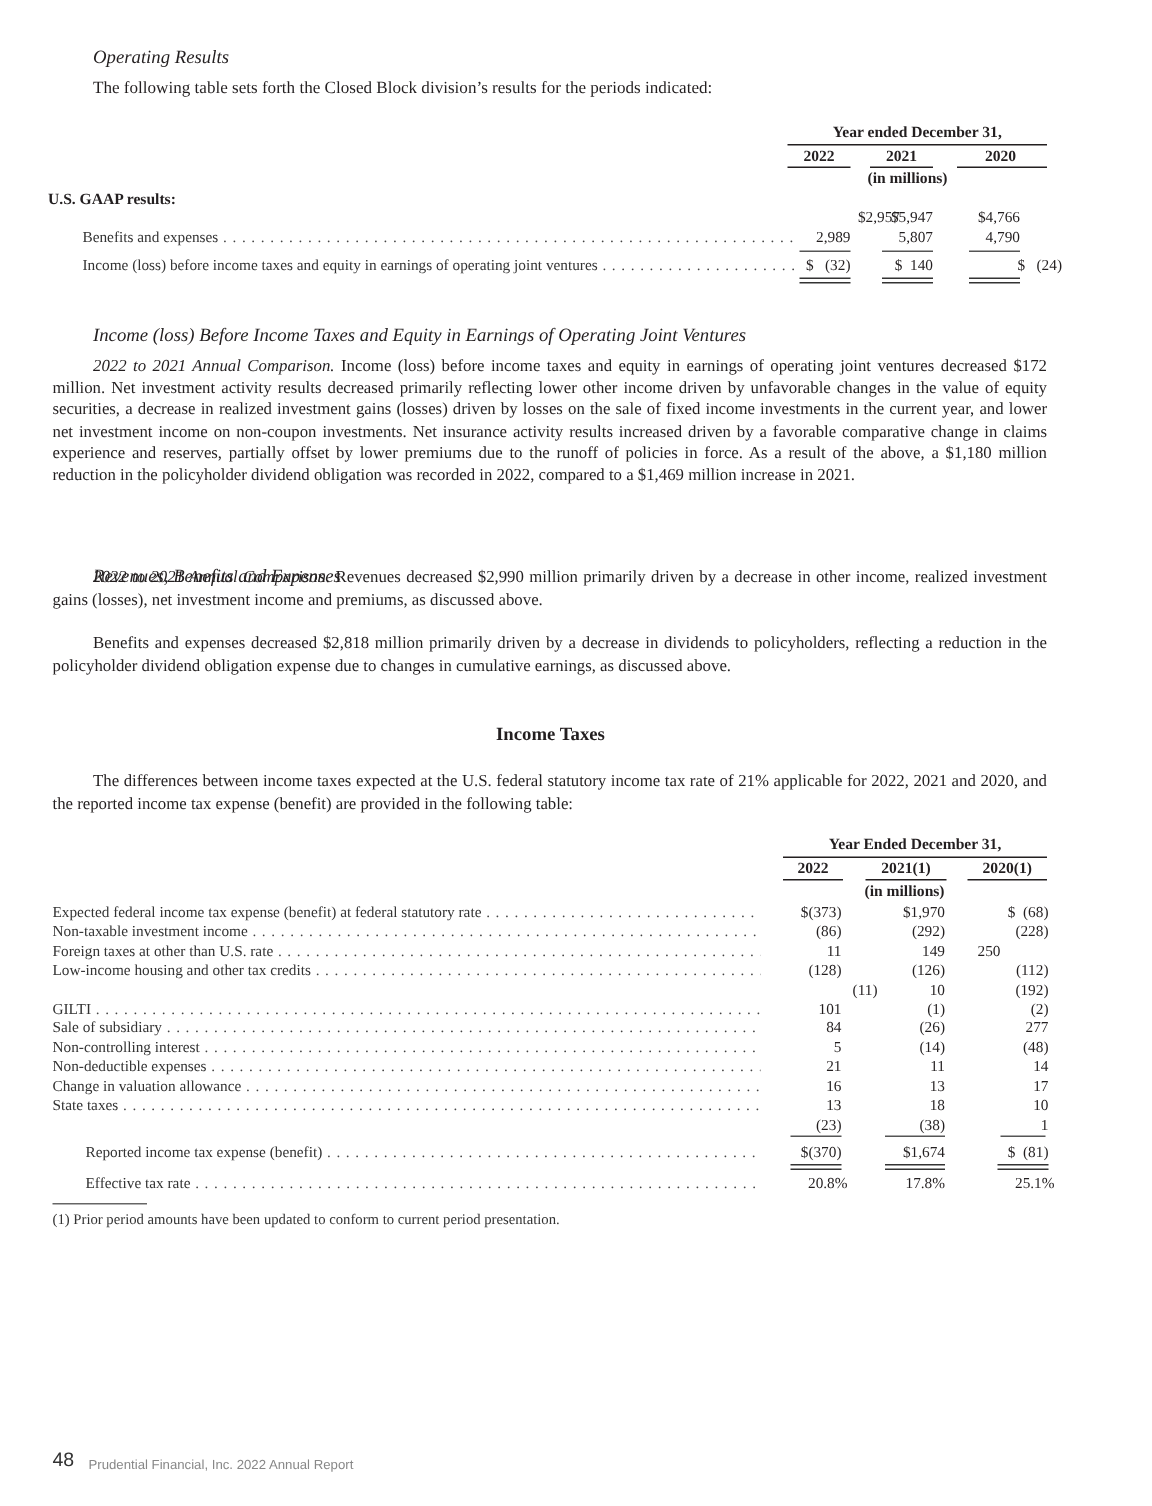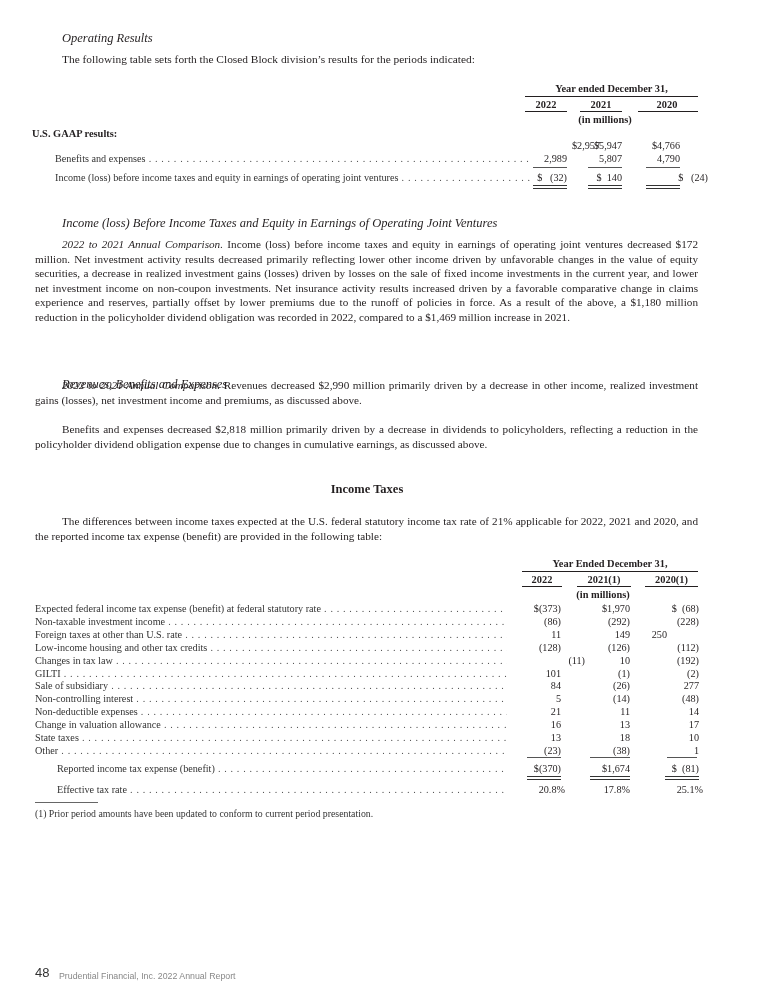--- a/index.html
+++ b/index.html
@@ -120,21 +120,20 @@
         <span class="cell" style="left: 555px; width: 40px;">149</span>
         <span class="cell" style="left: 598px; width: 34px;">250</span>
       </div>
       <div class="row" style="position: absolute; left: 0px; width: 663px; top: 83.7px;">
         <span class="label" style="width: 472px;">Low-income housing and other tax credits</span>
         <span class="cell" style="left: 492px; width: 34px;">(128)</span>
         <span class="cell" style="left: 555px; width: 40px;">(126)</span>
         <span class="cell" style="left: 630px; width: 34px;">(112)</span>
       </div>
       <div class="row" style="position: absolute; left: 0px; width: 663px; top: 96.6px;">
-        <span class="label" style="width: 472px;">Changes in tax law</span>
         <span class="cell" style="left: 516px; width: 34px;">(11)</span>
         <span class="cell" style="left: 555px; width: 40px;">10</span>
         <span class="cell" style="left: 630px; width: 34px;">(192)</span>
       </div>
       <div class="row" style="position: absolute; left: 0px; width: 663px; top: 109.5px;">
         <span class="label" style="width: 472px;">GILTI</span>
         <span class="cell" style="left: 492px; width: 34px;">101</span>
         <span class="cell" style="left: 555px; width: 40px;">(1)</span>
         <span class="cell" style="left: 630px; width: 34px;">(2)</span>
       </div>
@@ -162,21 +161,20 @@
         <span class="cell" style="left: 555px; width: 40px;">13</span>
         <span class="cell" style="left: 630px; width: 34px;">17</span>
       </div>
       <div class="row" style="position: absolute; left: 0px; width: 663px; top: 174px;">
         <span class="label" style="width: 472px;">State taxes</span>
         <span class="cell" style="left: 492px; width: 34px;">13</span>
         <span class="cell" style="left: 555px; width: 40px;">18</span>
         <span class="cell" style="left: 630px; width: 34px;">10</span>
       </div>
       <div class="row" style="position: absolute; left: 0px; width: 663px; top: 186.9px;">
-        <span class="label" style="width: 472px;">Other</span>
         <span class="cell" style="left: 492px; width: 34px;">(23)</span>
         <span class="cell" style="left: 555px; width: 40px;">(38)</span>
         <span class="cell" style="left: 630px; width: 34px;">1</span>
       </div>
     </div>
 
   <div class="rule thin" style="left:492px; width:34px; top:200px;"></div>
   <div class="rule thin" style="left:555px; width:40px; top:200px;"></div>
   <div class="rule thin" style="left:632px; width:30px; top:200px;"></div>
 

